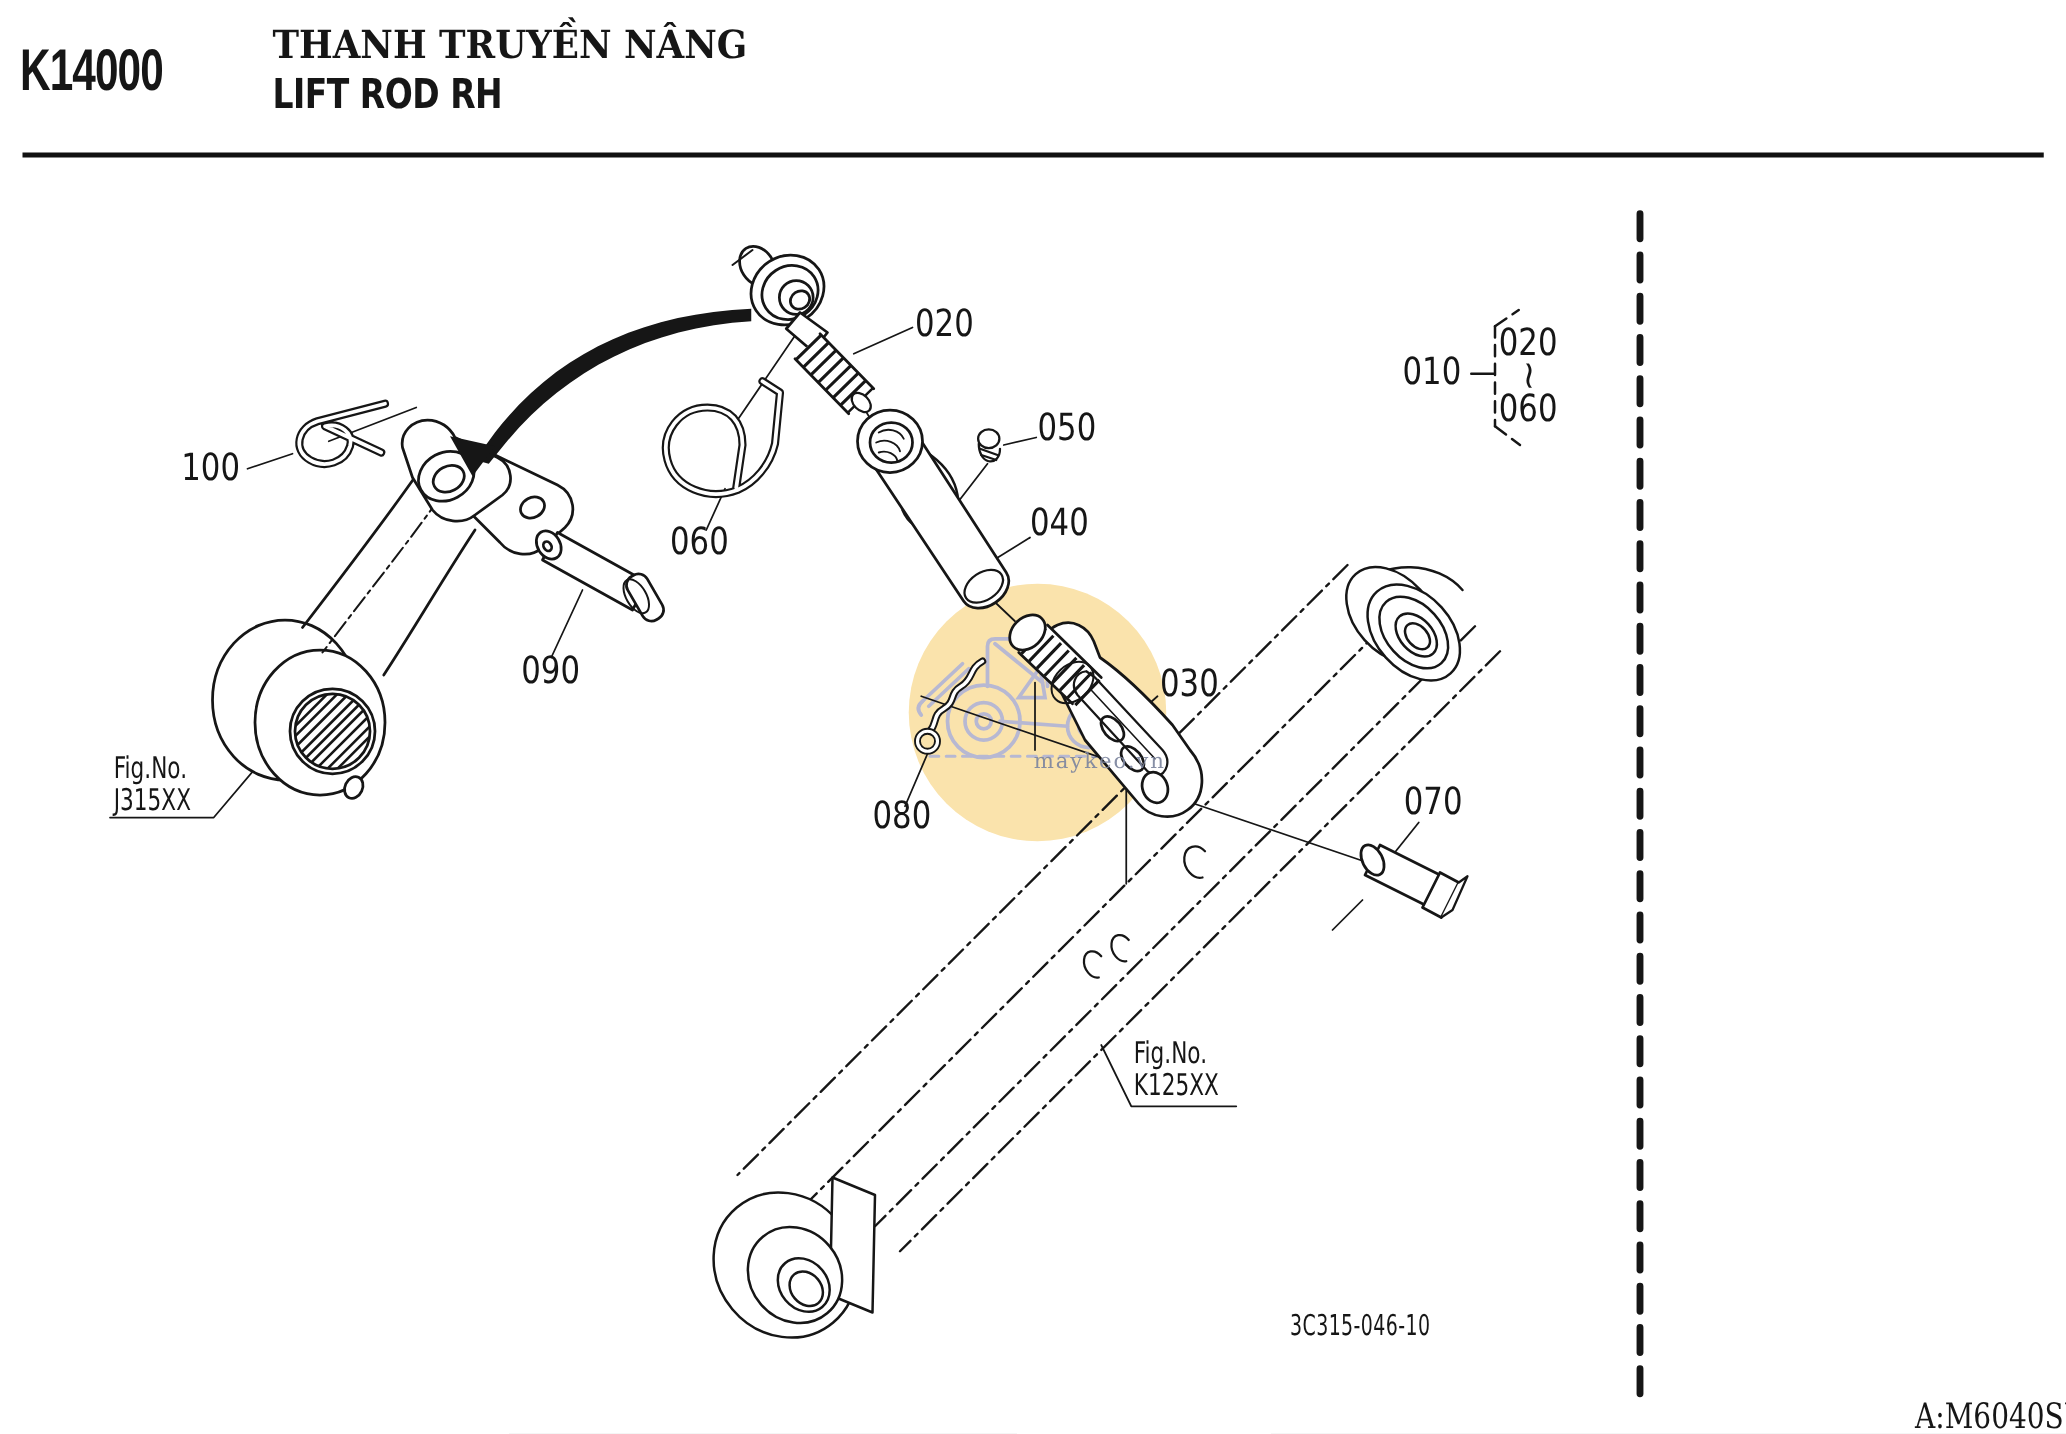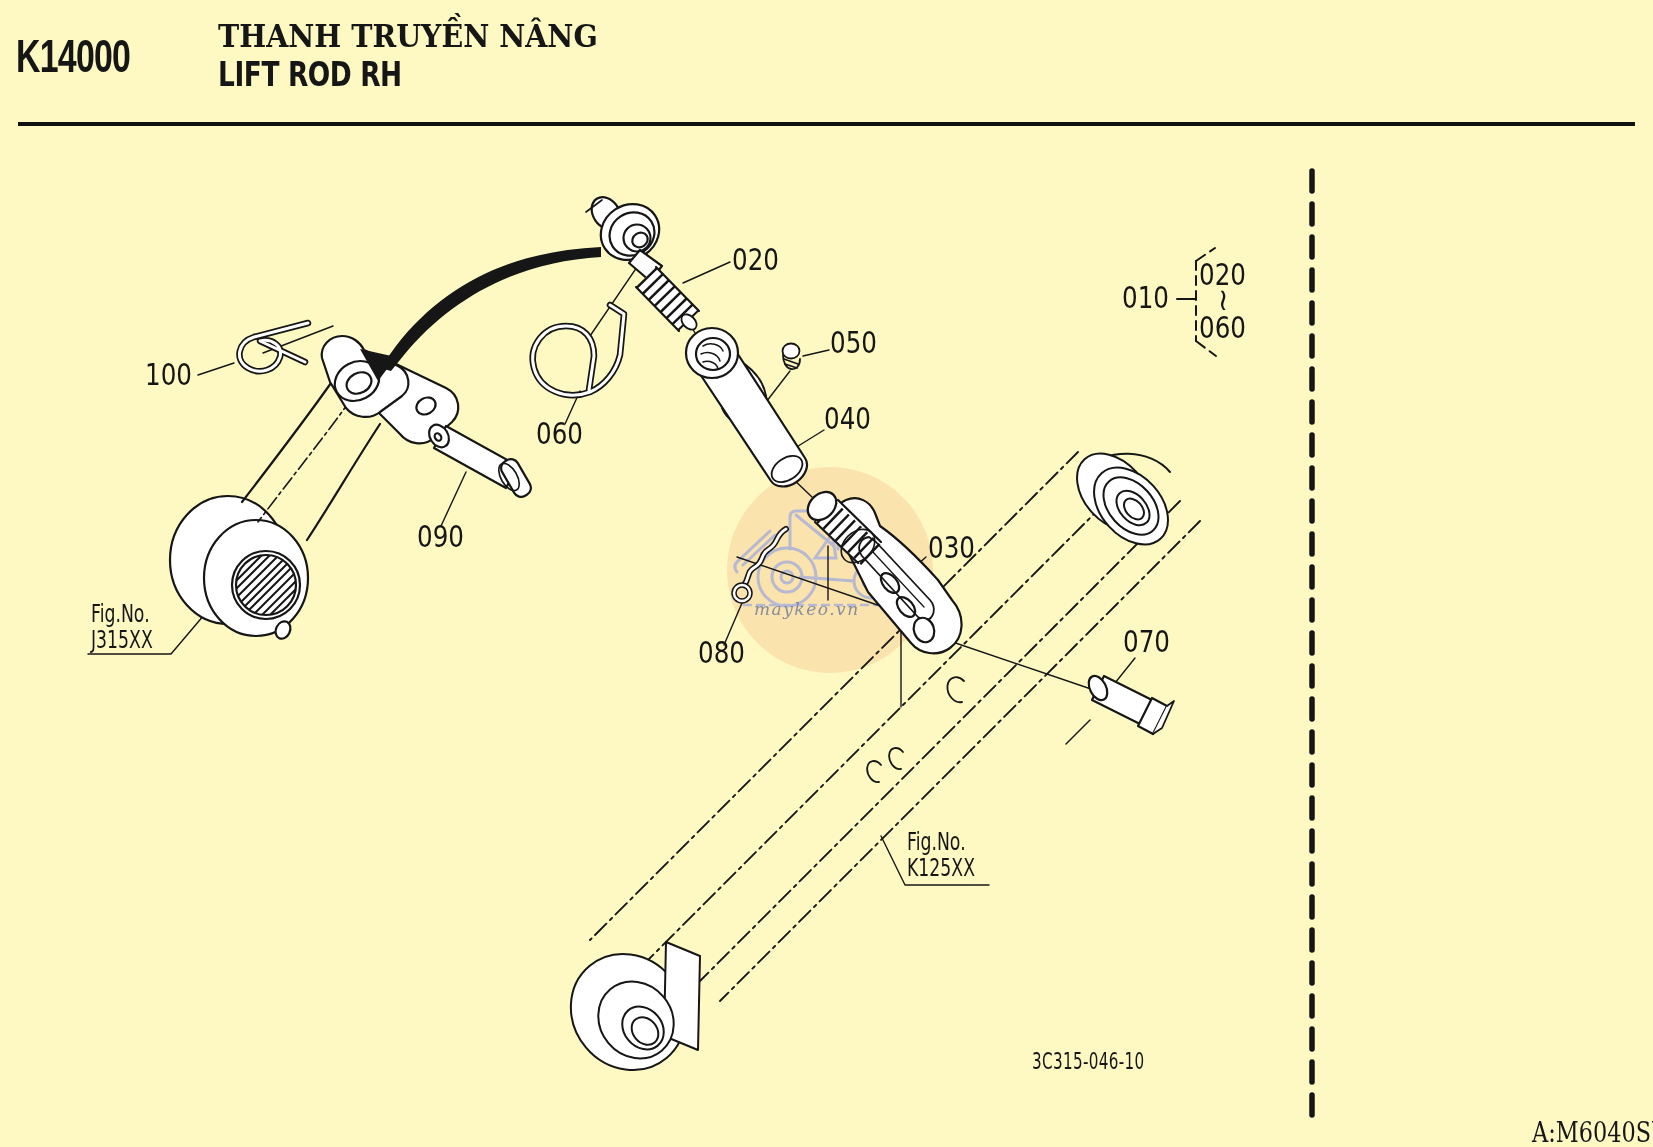--- a/index.html
+++ b/index.html
@@ -1,30 +1,30 @@
 <!DOCTYPE html>
 <html><head>
 <meta charset="utf-8">
 <style>
   html,body{margin:0;padding:0;background:#e8e8e8;}
-  .page{position:relative;width:1653px;height:1147px;background:#fef9c3;overflow:hidden;
+  .page{position:relative;width:1653px;height:1147px;background:#ffffff;overflow:hidden;
         font-family:"DejaVu Sans",sans-serif;color:#161616;}
   .abs{position:absolute;white-space:nowrap;}
   #k-code{left:16px;top:28px;font-weight:bold;font-size:47px;font-family:"Liberation Sans","DejaVu Sans",sans-serif;
           transform:scaleX(.72);transform-origin:0 0;letter-spacing:-1px;}
   #title-vi{left:218px;top:18px;font-weight:bold;font-size:31px;font-family:"DejaVu Serif",serif;
           transform:scaleX(.92);transform-origin:0 0;}
   #title-en{left:218px;top:55px;font-weight:bold;font-size:33px;transform:scaleX(.8);transform-origin:0 0;letter-spacing:-.5px;}
   #header-rule{left:18px;top:122px;width:1617px;height:4px;background:#111;}
   .lbl{font-size:30px;line-height:1.1;transform:scaleX(.82);transform-origin:0 0;}
   .fig{font-size:24px;line-height:26px;transform:scaleX(.72);transform-origin:0 0;}
   #tilde010{left:1212px;top:284px;font-size:28px;transform:rotate(90deg) scaleX(1.1);transform-origin:center;}
   #drawing-number{left:1032px;top:1048px;font-size:23px;transform:scaleX(.66);transform-origin:0 0;letter-spacing:.5px;}
   #model-code{left:1532px;top:1116px;font-size:28px;font-family:"DejaVu Serif",serif;transform:scaleX(.8);transform-origin:0 0;}
-  #wm-text{left:754px;top:599px;font-size:17px;font-style:italic;font-family:"DejaVu Serif",serif;
+  #wm-text{left:827px;top:599px;font-size:17px;font-family:"DejaVu Serif",serif;
            color:rgba(125,133,158,.92);letter-spacing:1.5px;}
   svg{position:absolute;left:0;top:0;}
 </style>
 </head>
 <body>
 
 <div class="page">
 
   <div class="abs" id="k-code">K14000</div>
   <div class="abs" id="title-vi">THANH TRUYỀN NÂNG</div>

